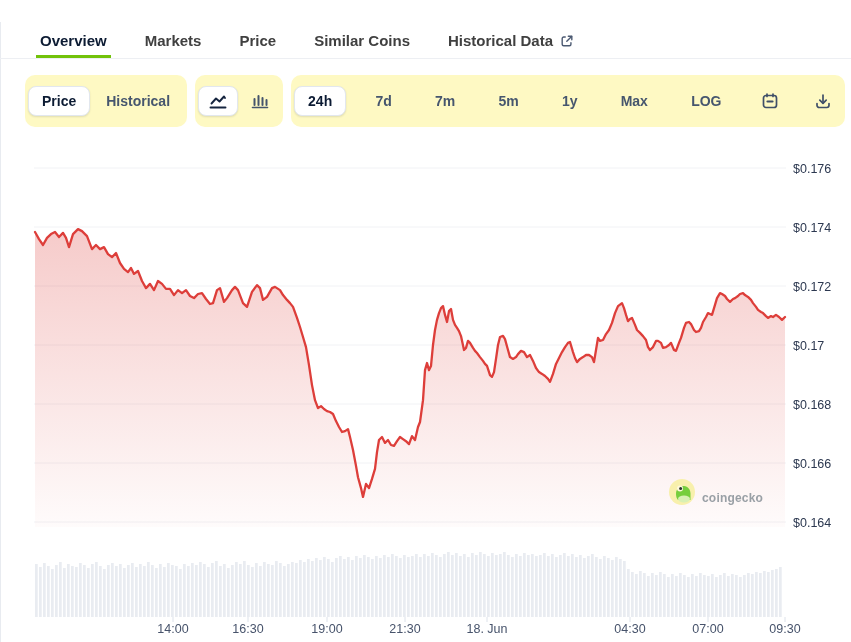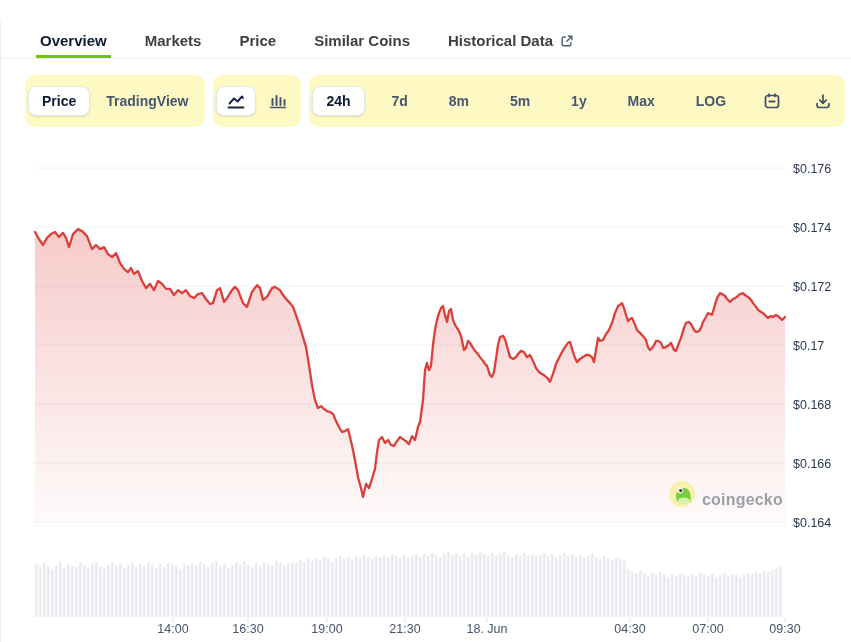--- a/index.html
+++ b/index.html
@@ -21,21 +21,21 @@
        border-radius:8px;font-family:"Liberation Sans",sans-serif;font-size:14px;font-weight:600;
        color:#46566e;cursor:pointer;display:flex;align-items:center;justify-content:center;white-space:nowrap;}
   .seg-btn.active{background:#fff;color:#0c1b33;font-weight:700;border:1px solid #e2e7ee;
        box-shadow:0 1px 2px rgba(16,24,40,.12);}
   .icon-btn{padding:0 9px;}
   .range{flex:1;justify-content:space-between;}
   .ic{display:block;}
   
   .chart-svg{position:absolute;left:0;top:0;width:851px;height:642px;pointer-events:none;}
   .watermark{position:absolute;left:669px;top:479px;display:flex;align-items:center;gap:7px;}
-  .wm-text{font-size:16px;font-weight:700;color:#9aa0a6;letter-spacing:.2px;margin-top:12px;}
+  .wm-text{font-size:12px;font-weight:700;color:#9aa0a6;letter-spacing:.2px;margin-top:12px;}
 </style>
 </head>
 <body>
 
 <div class="page">
   <div class="left-border"></div>
 
   <nav class="tabs">
     <div class="tab active">Overview</div>
     <div class="tab">Markets</div>
@@ -47,21 +47,21 @@
         <path d="M6 3.5H4.2A1.7 1.7 0 0 0 2.5 5.2v6.6a1.7 1.7 0 0 0 1.7 1.7h6.6a1.7 1.7 0 0 0 1.7-1.7V10"></path>
         <path d="M9.5 2.5h4v4"></path>
           <path d="M13.2 2.8 7.8 8.2"></path>
       </svg>
     </div>
   </nav>
 
   <div class="toolbar">
     <div class="seg">
       <button class="seg-btn active">Price</button>
-      <button class="seg-btn">TradingView</button>
+      <button class="seg-btn">Historical</button>
     </div>
     <div class="seg">
       <button class="seg-btn active icon-btn">
         <svg class="ic" width="20" height="17" viewBox="0 0 20 17" fill="none" stroke="#16253f" stroke-width="1.9" stroke-linecap="round" stroke-linejoin="round">
           <path d="M2.5 14.5h15"></path>
             <path d="M3.5 10.5 8 5.5l3.5 3 4.5-5 1 1.5"></path>
         </svg>
       </button>
       <button class="seg-btn icon-btn">
         <svg class="ic" width="20" height="17" viewBox="0 0 20 17" fill="none" stroke="#44546c" stroke-width="2" stroke-linecap="round">
@@ -69,21 +69,21 @@
           <path d="M4.5 6v6"></path>
             <path d="M8.5 3v9"></path>
             <path d="M12.5 5v7"></path>
             <path d="M16.5 7v5"></path>
         </svg>
       </button>
     </div>
     <div class="seg range">
       <button class="seg-btn active">24h</button>
       <button class="seg-btn">7d</button>
-      <button class="seg-btn">8m</button>
+      <button class="seg-btn">7m</button>
       <button class="seg-btn">5m</button>
       <button class="seg-btn">1y</button>
       <button class="seg-btn">Max</button>
       <button class="seg-btn">LOG</button>
       <button class="seg-btn icon-btn">
         <svg class="ic" width="18" height="18" viewBox="0 0 18 18" fill="none" stroke="#3f4f68" stroke-width="1.7" stroke-linecap="round">
           <rect x="2.5" y="3.5" width="13" height="12" rx="2.5"></rect>
           <path d="M6 2v2.5M12 2v2.5"></path>
             <path d="M6.5 9.5h5" stroke-width="2.2"></path>
         </svg>

